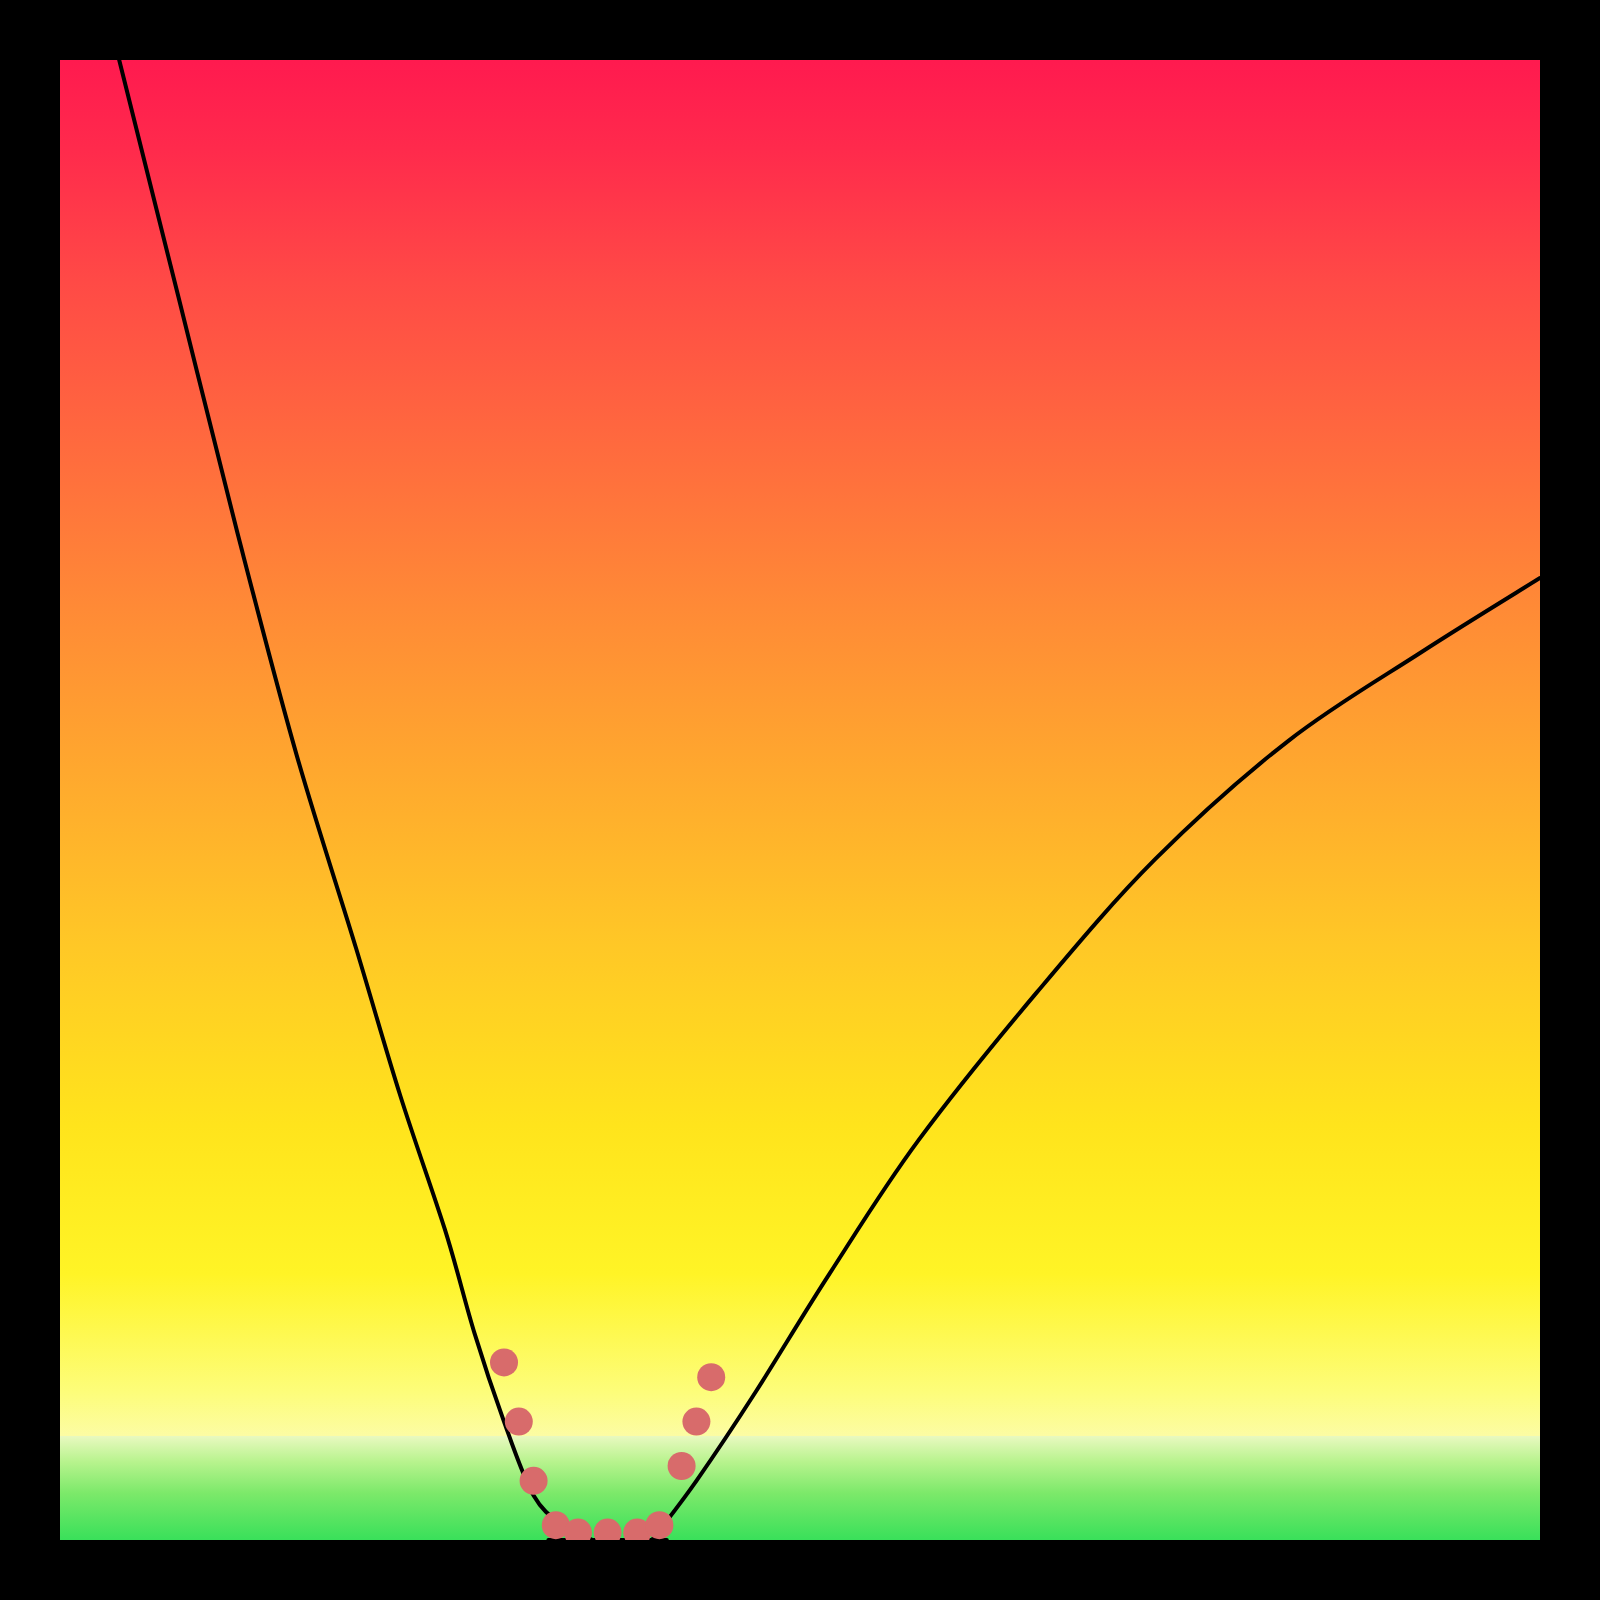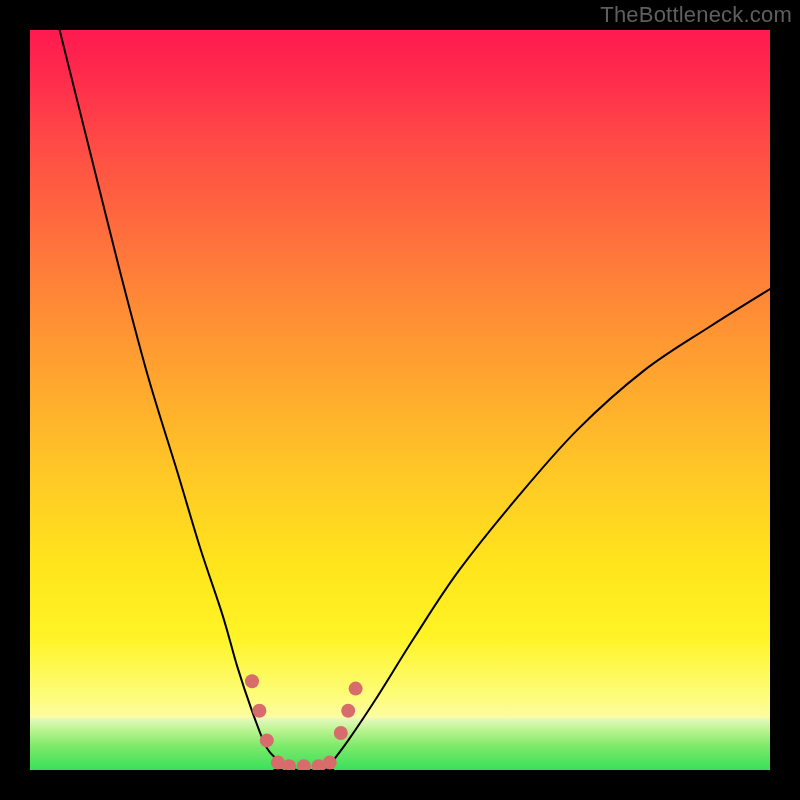--- a/index.html
+++ b/index.html
@@ -86,21 +86,20 @@
     top: 0;
     width: 100%;
     height: 100%;
     z-index: 4;
   }
 </style>
 </head>
 <body>
 
 <div class="frame">
-  <div class="watermark">TheBottleneck.com</div>
 
   <div class="plot-area">
     <div class="gradient-body"></div>
     <div class="green-band"></div>
 
     <svg class="curves" viewBox="0 0 740 740" preserveAspectRatio="none">
       <path id="path-left" fill="none" stroke="#000" stroke-width="2" stroke-linecap="round" d="M 29.6 0.0 C 34.5 19.7, 49.3 78.9, 59.2 118.4 C 69.1 157.9, 78.9 198.6, 88.8 236.8 C 98.7 275.0, 108.5 313.3, 118.4 347.8 C 128.3 382.3, 139.4 415.6, 148.0 444.0 C 156.6 472.4, 162.8 494.6, 170.2 518.0 C 177.6 541.4, 186.2 564.9, 192.4 584.6 C 198.6 604.3, 202.3 620.4, 207.2 636.4 C 212.1 652.4, 217.1 667.2, 222.0 680.8 C 226.9 694.4, 231.9 709.2, 236.8 717.8 C 241.7 726.4, 246.7 728.9, 251.6 732.6 C 256.5 736.3, 263.9 738.8, 266.4 740.0"></path>
       <path id="path-trough" fill="none" stroke="#000" stroke-width="2" stroke-linecap="round" d="M 244.2 740.0 C 246.7 740.0, 254.1 740.0, 259.0 740.0 C 263.9 740.0, 268.9 740.0, 273.8 740.0 C 278.7 740.0, 283.7 740.0, 288.6 740.0 C 293.5 740.0, 300.9 740.0, 303.4 740.0"></path>
       <path id="path-right" fill="none" stroke="#000" stroke-width="2" stroke-linecap="round" d="M 296.0 740.0 C 299.7 735.1, 309.6 722.7, 318.2 710.4 C 326.8 698.1, 336.7 683.3, 347.8 666.0 C 358.9 648.7, 371.2 627.8, 384.8 606.8 C 398.4 585.8, 411.9 563.6, 429.2 540.2 C 446.5 516.8, 468.7 489.6, 488.4 466.2 C 508.1 442.8, 526.6 420.6, 547.6 399.6 C 568.6 378.6, 592.0 357.7, 614.2 340.4 C 636.4 323.1, 659.8 309.6, 680.8 296.0 C 701.8 282.4, 730.1 265.2, 740.0 259.0"></path>
     </svg>

